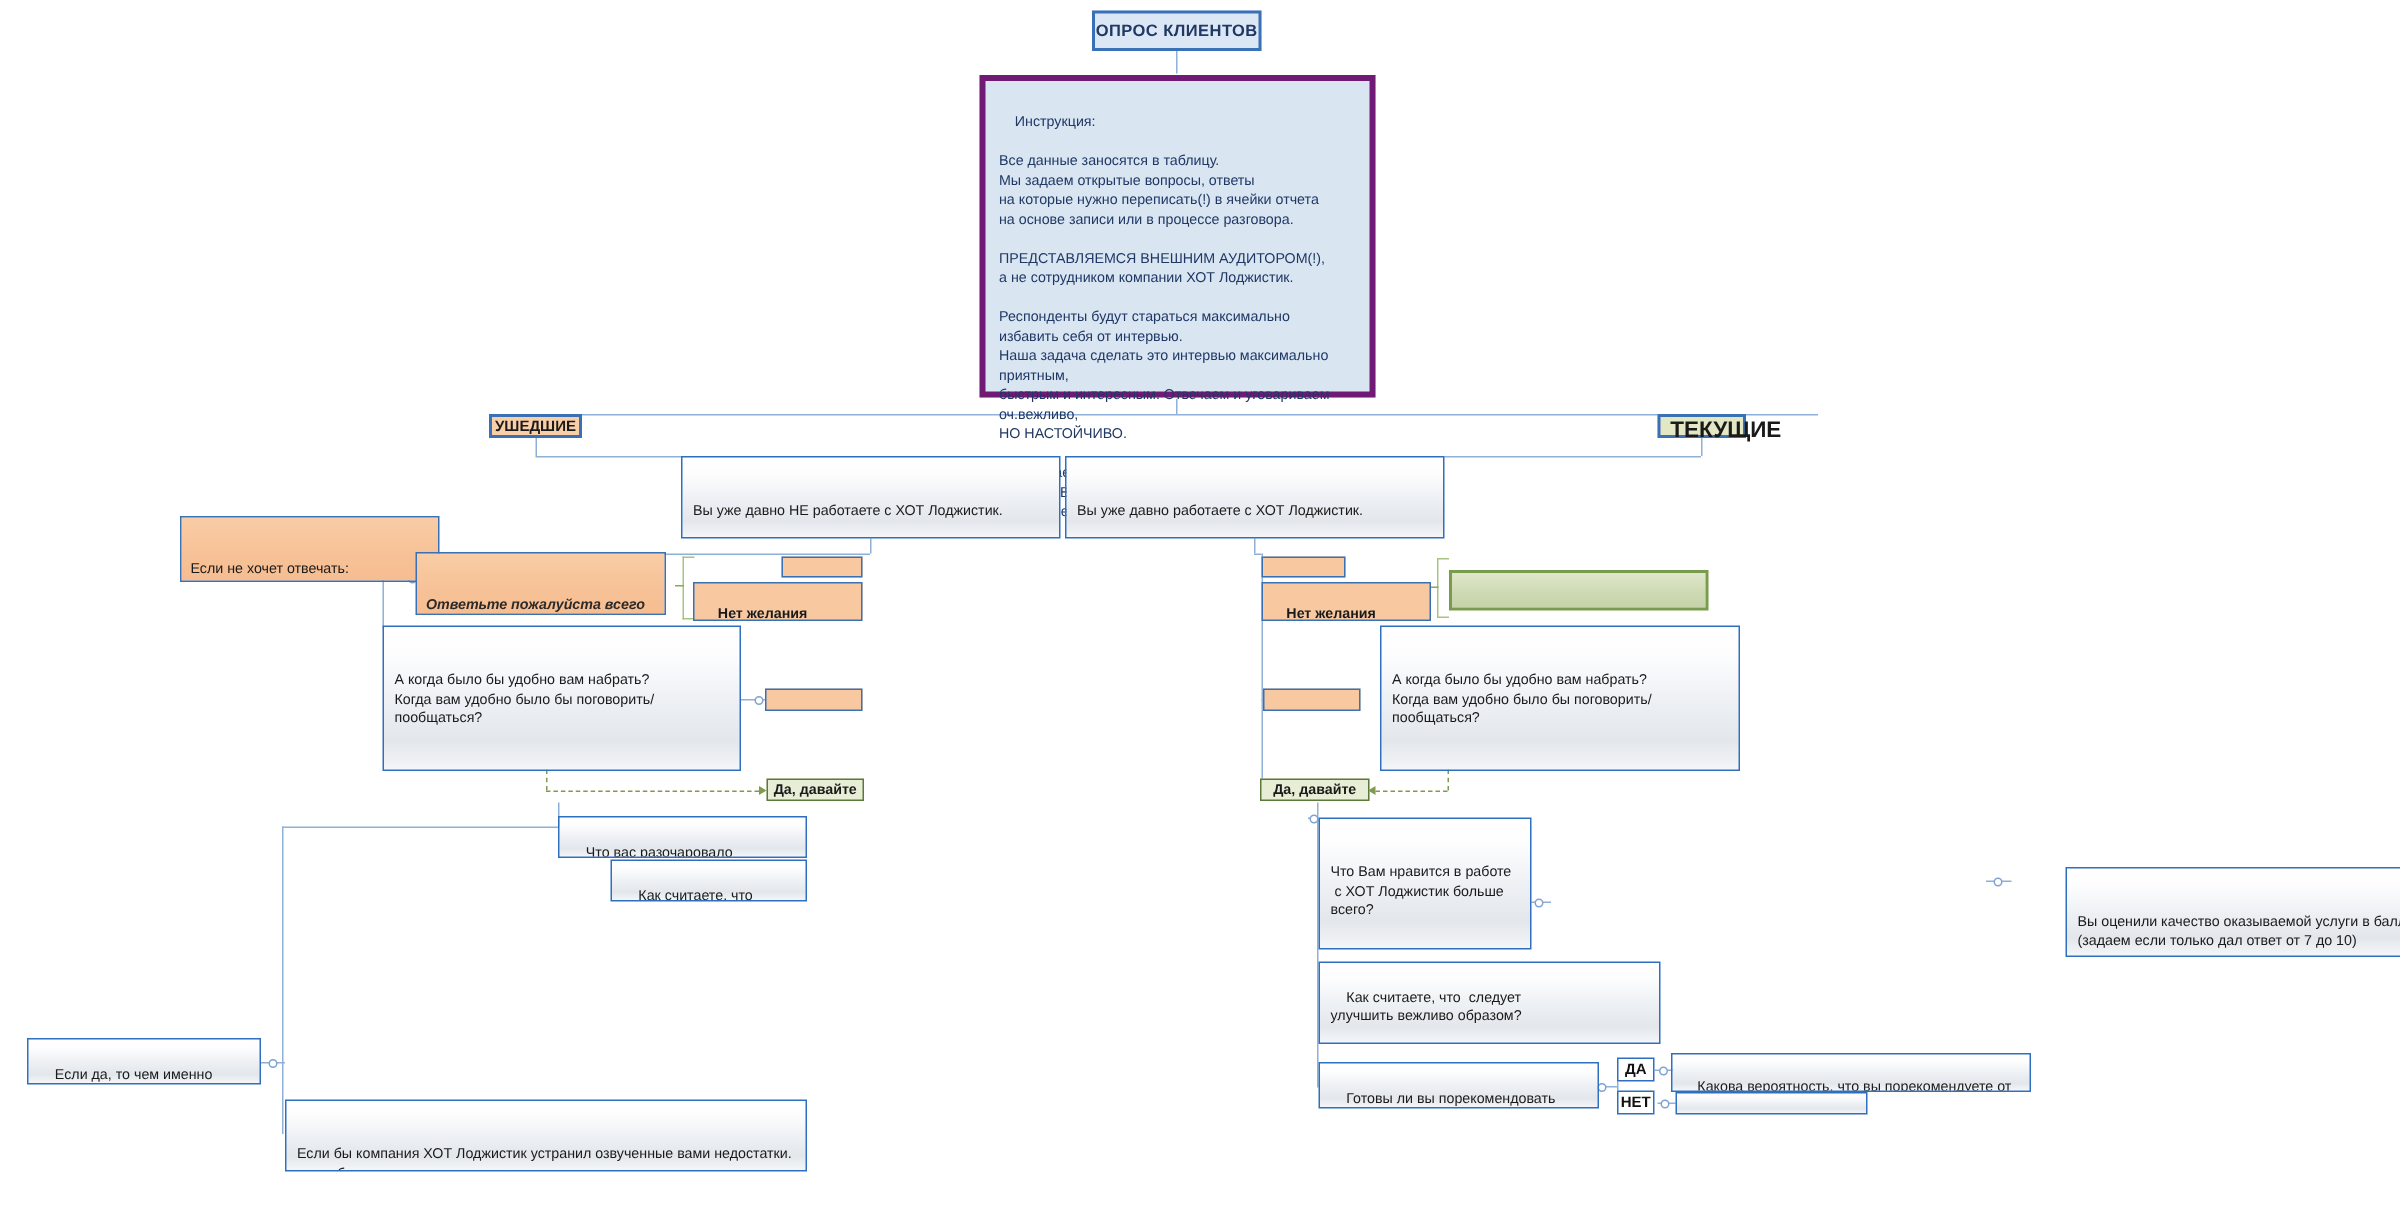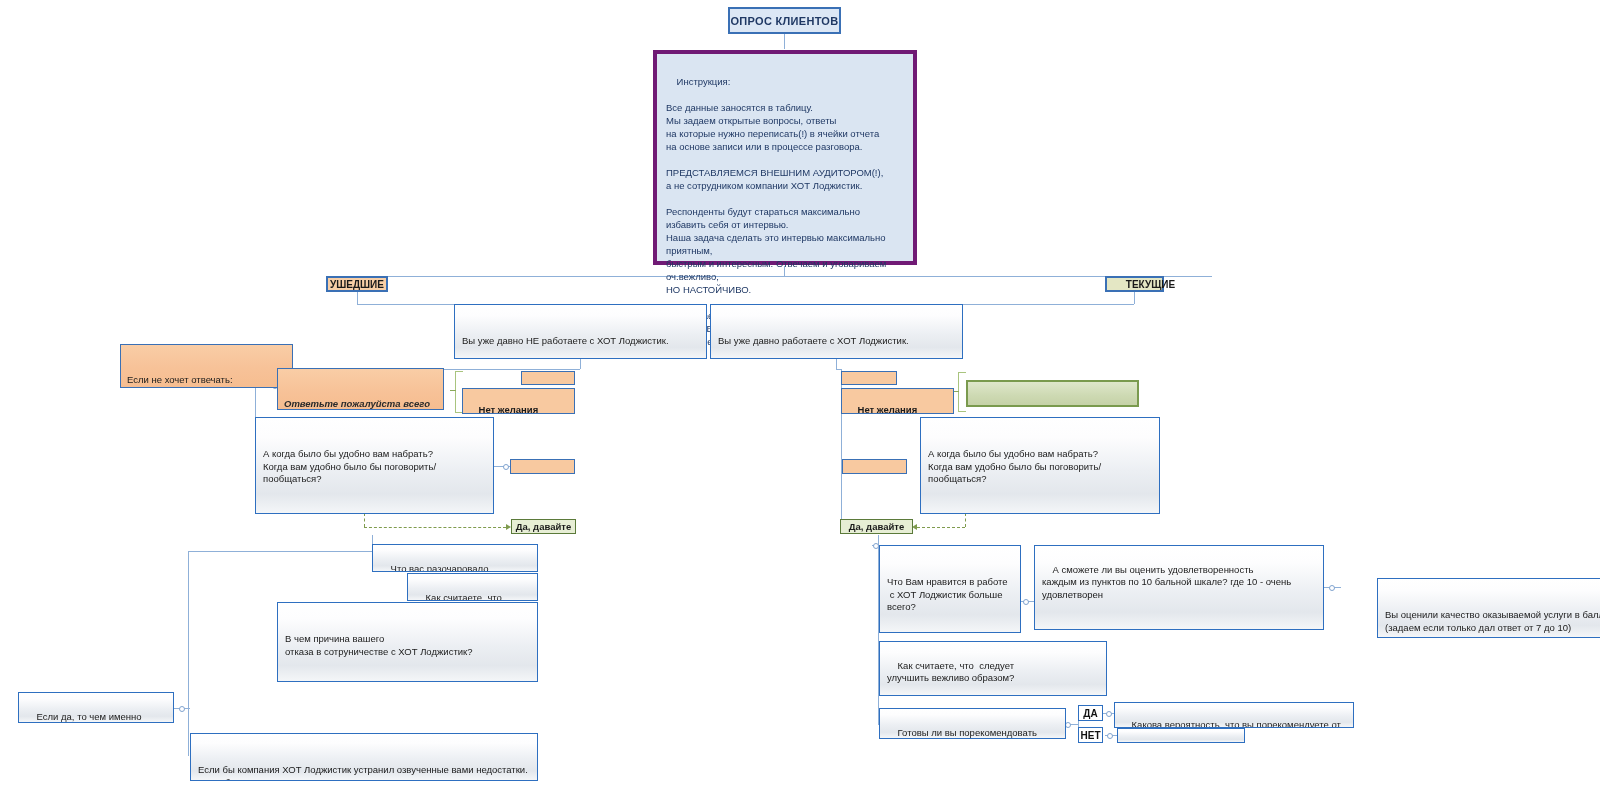--- a/index.html
+++ b/index.html
@@ -69,22 +69,22 @@
     border:2px solid #3a70b5;
     background:#f8cfa6;
     color:#1a1a1a;
     font-weight:bold;font-size:10px;
     display:flex;align-items:center;justify-content:center;text-align:center;
   }
   .khakibox{
     border:2px solid #3a70b5;
     background:#e4e7c4;
     color:#1a1a1a;
-    font-weight:bold;font-size:10px;
-    display:flex;align-items:center;justify-content:center;padding-left:32px;
+    font-weight:bold;font-size:15px;
+    display:flex;justify-content:center;padding-left:32px;
   }
   .greenbtn{
     border:1px solid #5b7a3a;
     background:#e7eed5;
     color:#1a1a1a;
     font-weight:bold;font-size:9.5px;
     display:flex;align-items:center;justify-content:center;
   }
   .greenpanel{
     border:2px solid #7a9a4e;
@@ -268,25 +268,20 @@
   <div class="node qcard" style="left:372px;top:544px;width:166px;height:28px;">
     <span>Что вас разочаровало
 при сотрудничестве с ХОТ Лоджистик?</span>
   </div>
 
   <div class="node qcard" style="left:407px;top:573px;width:131px;height:28px;">
     <span>Как считаете, что  следует
 улучшить главным образом?</span>
   </div>
 
-  <div class="node qcard" style="left:277px;top:602px;width:261px;height:80px;">
-    <div>В чем причина вашего
-отказа в сотруничестве с ХОТ Лоджистик?</div>
-    
-  </div>
 
   <div class="node qcard" style="left:18px;top:692px;width:156px;height:31px;">
     <span>Если да, то чем именно довольны?
 Если нет, то чем именно недовольны?</span>
   </div>
 
 
   <div class="node qcard" style="left:190px;top:733px;width:348px;height:48px;">
     <div>Если бы компания ХОТ Лоджистик устранил озвученные вами недостатки. то вы бы</div>
     
@@ -323,24 +318,20 @@
   <div class="node greenbtn" style="left:840px;top:519px;width:73px;height:15px;">
     <span>Да, давайте</span>
   </div>
 
   <div class="node qcard" style="left:879px;top:545px;width:142px;height:88px;">
     <div>Что Вам нравится в работе
  с ХОТ Лоджистик больше всего?</div>
     
   </div>
 
-  <div class="node qcard" style="left:1034px;top:545px;width:290px;height:85px;">
-    <span>А сможете ли вы оценить удовлетворенность
-каждым из пунктов по 10 бальной шкале? где 10 - очень удовлетворен</span>
-  </div>
 
   <div class="node qcard" style="left:1341px;top:578px;width:252px;height:60px;margin-left:36px;">
     <div>Вы оценили качество оказываемой услуги в баллах
 (задаем если только дал ответ от 7 до 10)</div>
     
   </div>
 
   <div class="node qcard" style="left:879px;top:641px;width:228px;height:55px;">
     <span>Как считаете, что  следует
 улучшить вежливо образом?</span>

